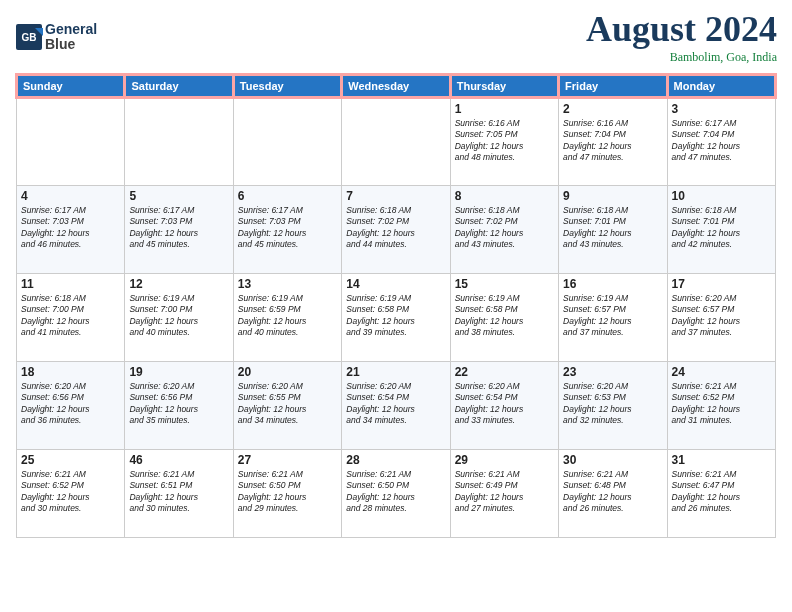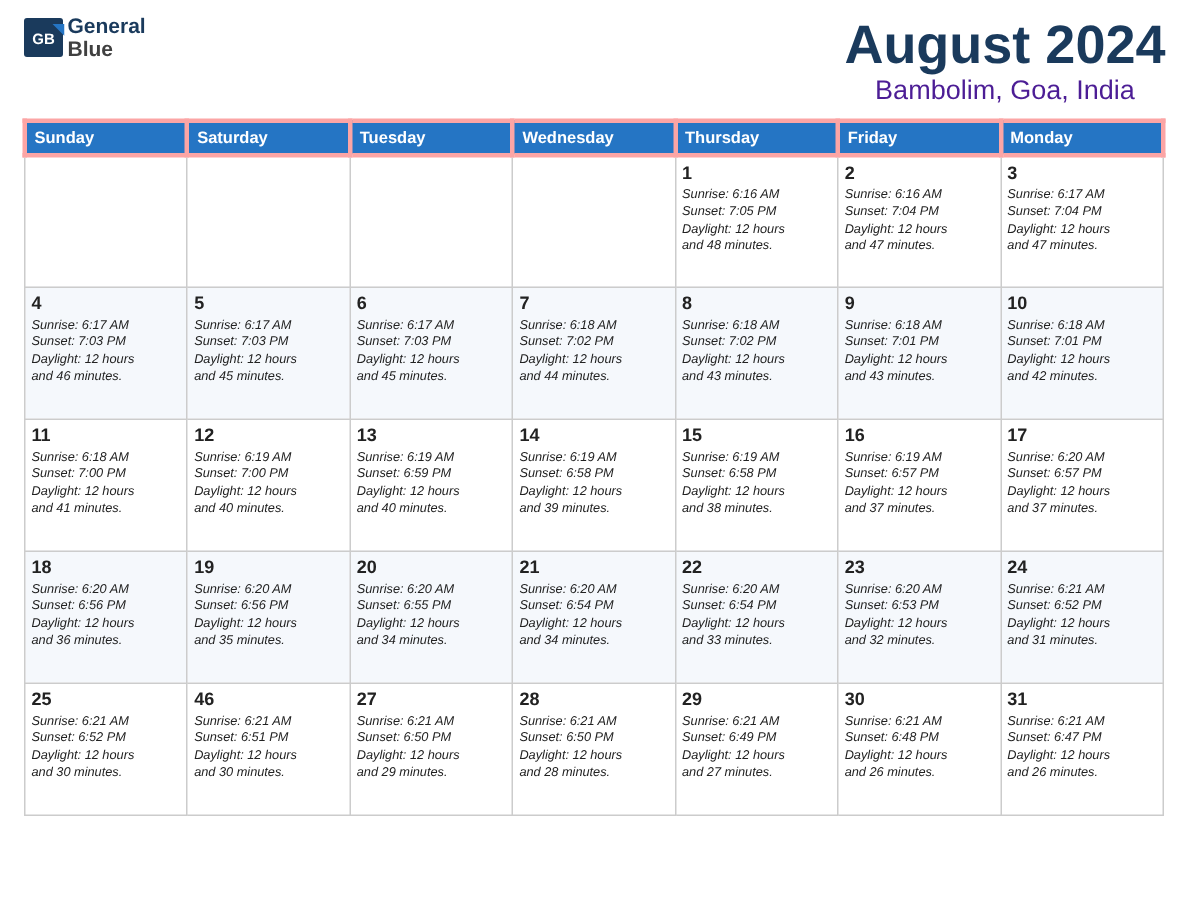--- a/index.html
+++ b/index.html
@@ -17,47 +17,49 @@
     .header {
       display: flex;
       justify-content: space-between;
       align-items: flex-start;
       margin-bottom: 8px;
     }
     .logo {
       display: flex;
       align-items: center;
       gap: 0;
+      margin-top: 12px;
     }
     .logo-text {
       font-size: 14px;
       font-weight: bold;
       color: #1a3a5c;
       line-height: 1.1;
     }
     .logo-blue {
       color: #404040;
     }
     .logo-icon {
       width: 28px;
       height: 28px;
       margin-right: 2px;
     }
     .title-block {
-      text-align: center;
+      text-align: right;
+      font-family: Liberation Serif, serif;
     }
     .month-title {
       font-size: 36px;
       font-weight: bold;
       color: #1a3a5c;
       line-height: 1.1;
     }
     .location {
-      font-size: 18px;
-      color: #4c1d95;
+      font-size: 12px;
+      color: #15803d;
     }
     .calendar {
       width: 100%;
       border-collapse: collapse;
       table-layout: fixed;
     }
     .calendar thead th {
       background: #2575c4;
       color: #fff;
       font-size: 11px;

